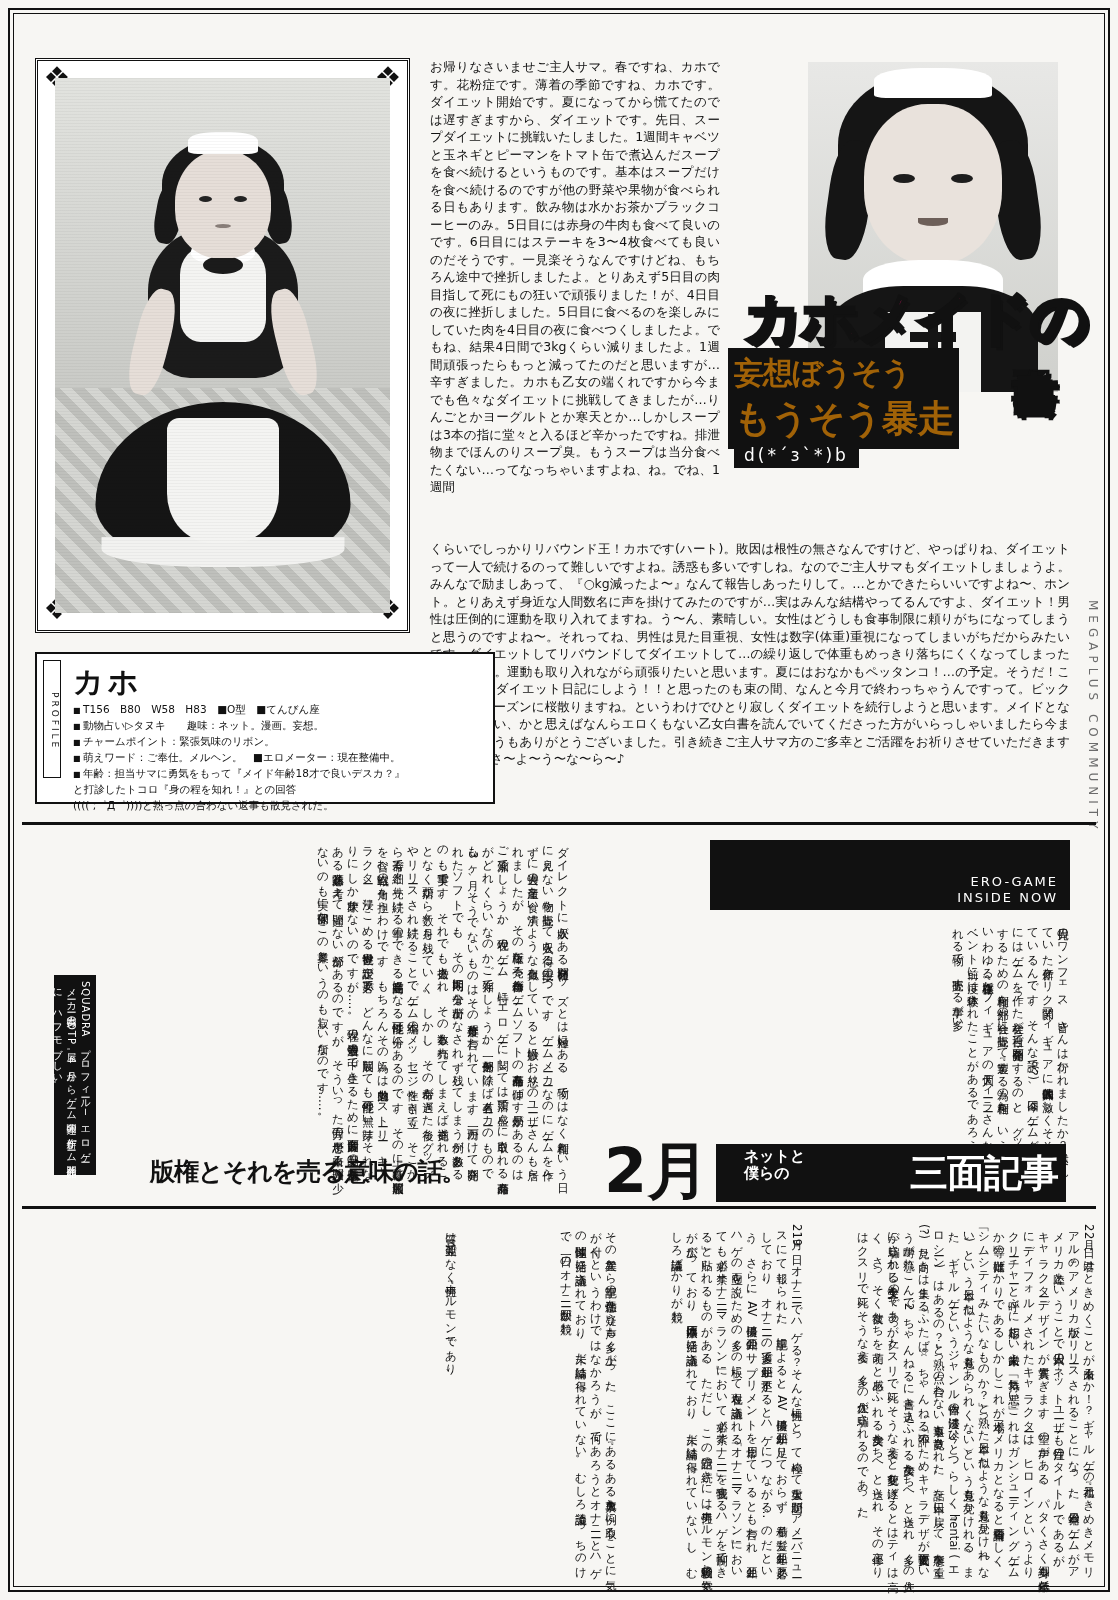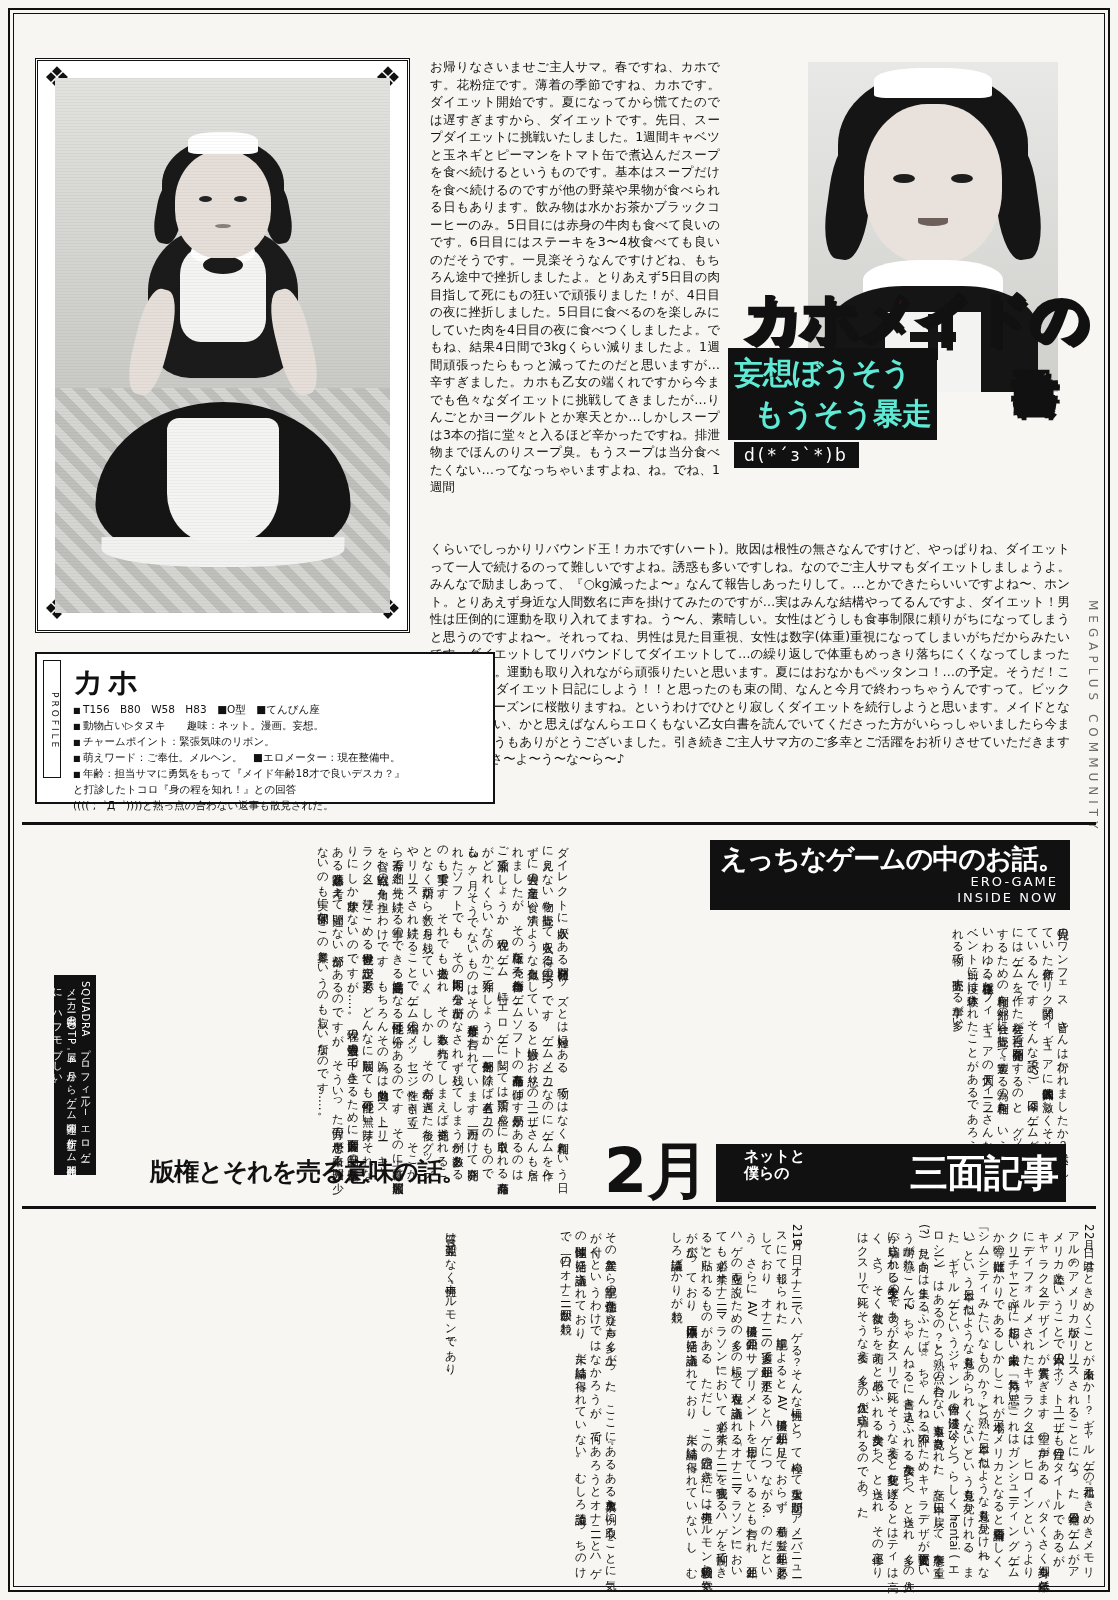--- a/index.html
+++ b/index.html
@@ -58,23 +58,23 @@
   .fp-body{position:absolute;left:50%;transform:translateX(-50%);top:224px;width:210px;height:120px;background:#151515;border-radius:36% 36% 0 0;}
   .fp-apron{position:absolute;left:50%;transform:translateX(-50%);top:250px;width:96px;height:90px;background:#f3f3f1;}
   .fp-cross{position:absolute;left:50%;transform:translateX(-50%);top:252px;width:46px;height:46px;}
   .fp-cross:before,.fp-cross:after{content:"";position:absolute;background:#151515;}
   .fp-cross:before{left:18px;top:0;width:10px;height:46px;}
   .fp-cross:after{left:0;top:18px;width:46px;height:10px;}
 
   .logo-block{position:absolute;left:0;top:210px;width:330px;height:250px;}
   .logo-main{position:absolute;left:15px;top:0;font-weight:bold;font-size:58px;letter-spacing:-2px;
       color:#be185d;-webkit-text-stroke:3px #111;text-shadow:4px 4px 0 #111;white-space:nowrap;margin-top:8px;}
-  .logo-box{position:absolute;left:0;top:76px;background:#111;color:#5eead4;padding:5px 6px;font-weight:bold;}
+  .logo-box{position:absolute;left:0;top:76px;background:#111;color:#a16207;padding:5px 6px;font-weight:bold;}
   .logo-box .l1{font-size:30px;letter-spacing:-1px;display:block;}
-  .logo-box .l2{font-size:30px;letter-spacing:-1px;display:block;margin-left:20px;}
+  .logo-box .l2{font-size:37px;letter-spacing:-1px;display:block;}
   .logo-right{position:absolute;right:0;top:62px;font-weight:bold;font-size:46px;line-height:44px;
       color:#fff;-webkit-text-stroke:2px #111;text-shadow:3px 3px 0 #111;writing-mode:vertical-rl;}
   .logo-kao{position:absolute;left:6px;top:170px;background:#111;color:#fff;font-size:17px;padding:3px 10px;letter-spacing:3px;}
 
   
   .article-top{position:absolute;left:430px;top:58px;width:290px;font-size:12.5px;line-height:17.5px;text-align:justify;}
   .article-wide{position:absolute;left:430px;top:540px;width:640px;font-size:12.5px;line-height:17.5px;text-align:justify;}
 
   
   .profile{position:absolute;left:35px;top:652px;width:460px;height:152px;border:2px solid #111;background:#fff;box-sizing:border-box;}
@@ -186,21 +186,20 @@
       <div class="noblt">と打診したトコロ『身の程を知れ！』との回答</div>
       <div class="noblt">(((( ;゜Д゜))))と熟っ点の合わない返事も散見された。</div>
     </div>
   </div>
 
   <div class="side-banner">MEGAPLUS COMMUNITY</div>
 
   <div class="mid-rule"></div>
 
   <div class="ero-head">
-    <div class="jp">えっちなゲームの中のお話。</div>
     <div class="en1">ERO-GAME</div>
     <div class="en2">INSIDE NOW</div>
   </div>
 
   <div class="vcols">
     <div class="vcol" style="right:48px;top:920px;height:252px;width:180px;">先日のワンフェス、皆さんは行かれましたか？展示されていた新作クリク関節フィギュアに個人的興味は激しくそそられているんです。そんな訳で(?)、今回はゲームグッズにはゲームを作った会社が自社で企画・開発をするのと、グッズを製作するための権利を外部の会社に販売して『製造する為の権利』を、いうのがいわゆる『版権』存在。フィギュアの個人ディーラーさんならイベント前に一度は体験されたことがあるであろう『版権』と呼ばれる物で、販売する事が多い</div>
     <div class="vcol" style="left:110px;top:838px;height:336px;width:460px;">ダイレクトに収入がある自社開発グッズとは対極にある、物ではなく権利という日に見えない物を販売して収入を得る手段の一つです。ゲームメーカーなのにゲームを作らずに過去の遺産を食い潰すような真似をしていると微妙にお怒りのユーザーさんも居られましたが、その版権を売る行為自体がゲームソフトの商品寿命を伸ばす効果があるのはご承知でしょうか。現在のゲーム、特にエロゲーに関しては店頭で盛んに取引される商品寿命がどれくらいなのかご存知でしょうか。一部例外を除けば有名メーカーのものでも3ヶ月、そうでないものはその半分程度と言われています。一万円かけて開発されたソフトでも、その期間内に十分な出荷がなされず残してしまう例が多数あるのも事実です。それでも撤去され、その数本も売れてしまえば補充されることなく店頭から数ヶ月を残していく。しかし、その寿命が過ぎた後もグッズやリリースされ続けることでゲーム本編のメッセージ性を引き立て、そこから寿命で細々と売り続ける事のできる定番商品になる可能性は十分にあるのです。その上に行為は広報展開を含む戦略の一角を担うわけです。もちろんその為には魅力的なストーリー、キャラクター、浸りこめる世界観や設定が必要で、どんなに展開しても可能性の無い芽はそれなりにしか芽吹かないのですが……。現在の過当競争の中で生きるために多方面展開と製品の長寿命化はある意味必須と考えて間違いない部分があるのですが、そういった方面の思考が出来る人間が少ないのも実に保守的なこの業界というのも寂しい所なのです……。</div>
   </div>
 
   <div class="squadra">SQUADRA プロフィール ─ エロゲーメーカー出身のDTP屋。4月からゲーム関連の新作ゲーム開発作品に、ハフモブしい。</div>

